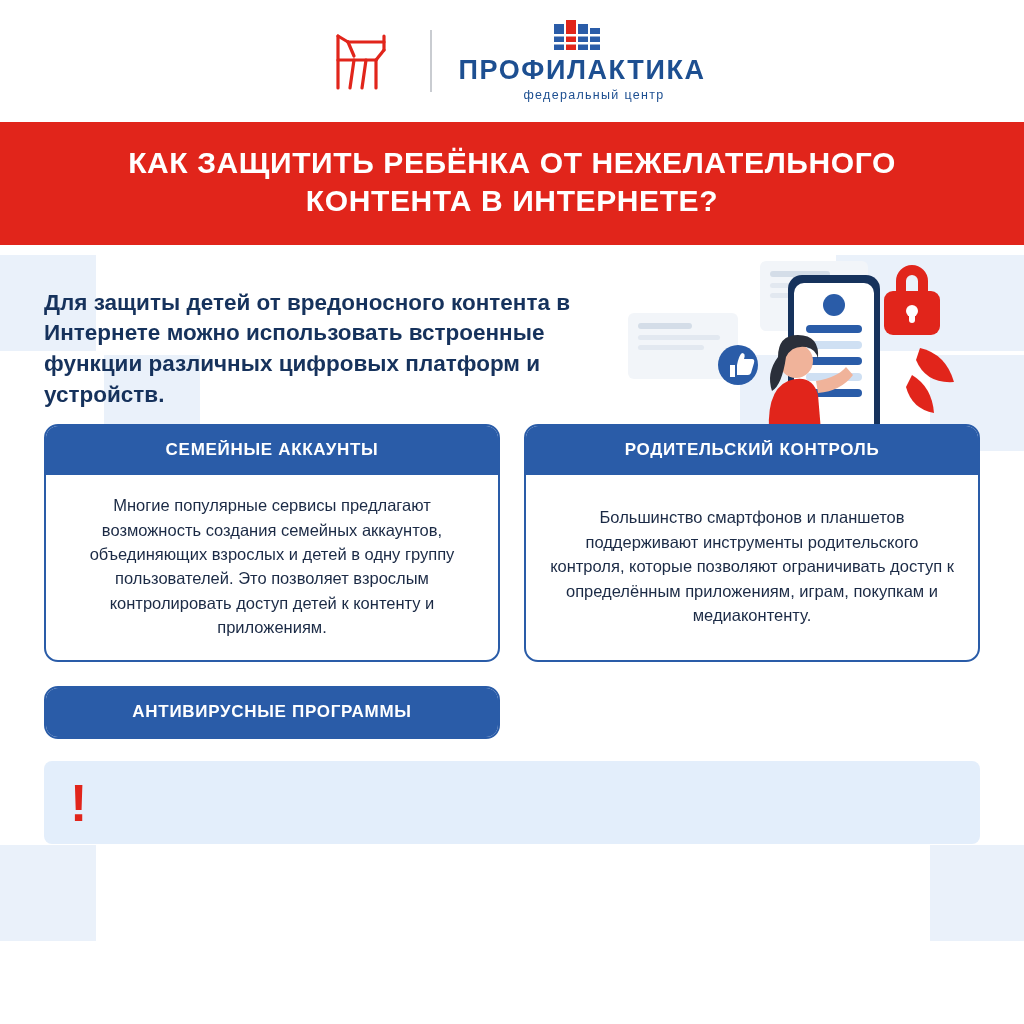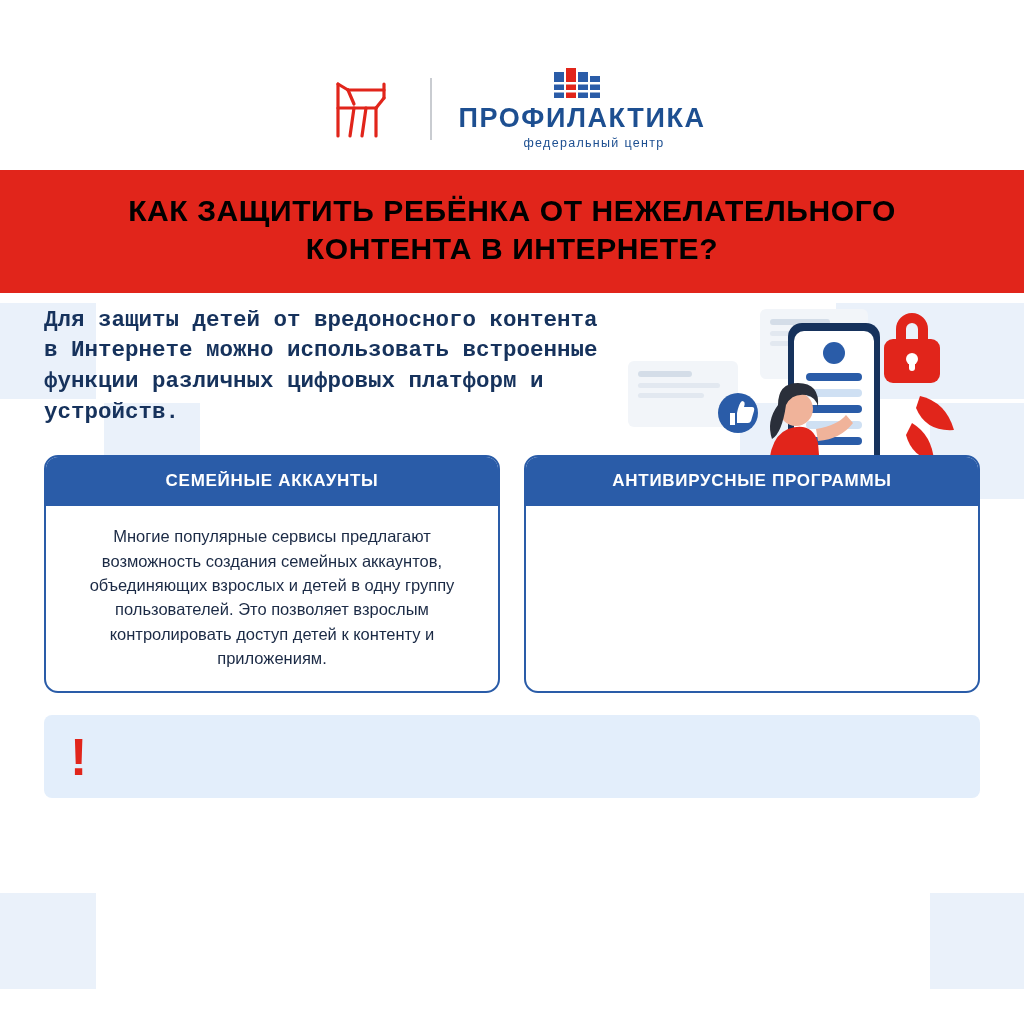--- a/index.html
+++ b/index.html
@@ -18,21 +18,20 @@
   }
 
   
   .logo-bar {
     height: 122px;
     display: flex;
     align-items: center;
     justify-content: center;
     gap: 26px;
     background: #ffffff;
-    margin-top: 48px;
   }
   .chair-logo { width: 86px; height: 70px; display: block; }
   .divider-v {
     width: 2px;
     height: 62px;
     background: #c9ccd1;
   }
   .brand-block {
     display: flex;
     flex-direction: column;
@@ -53,21 +52,21 @@
     padding-left: 24px;
   }
 
   
   .title-banner {
     background: #e1251b;
     padding: 22px 60px 24px;
     text-align: center;
   }
   .title-banner .t {
-    color: #000000;
+    color: #ffffff;
     font-size: 30px;
     font-weight: bold;
     line-height: 1.28;
     letter-spacing: 0.6px;
   }
 
   
   .body-area {
     position: relative;
     padding: 0 44px;
@@ -82,44 +81,43 @@
     pointer-events: none;
   }
   .bg-sq {
     position: absolute;
     background: #eaf1fa;
   }
 
   .intro {
     position: relative;
     z-index: 2;
-    padding-top: 12px;
+    padding-top: 43px;
     width: 560px;
     font-size: 22.5px;
     font-weight: bold;
     line-height: 1.36;
     color: #16325c;
-    font-family: Liberation Mono, monospace;
   }
 
   
   .illo {
     position: absolute;
     right: 44px;
     top: 8px;
     width: 360px;
     height: 190px;
     z-index: 1;
   }
 
   
   .cards {
     position: relative;
     z-index: 2;
-    margin-top: 28px;
+    margin-top: 14px;
     display: grid;
     grid-template-columns: 1fr 1fr;
     gap: 24px 24px;
   }
   .card {
     border: 2px solid #2a5ca8;
     border-radius: 14px;
     background: #ffffff;
     overflow: hidden;
     display: flex;
@@ -275,20 +273,24 @@
     <div class="intro">Для защиты детей от вредоносного контента в Интернете можно использовать встроенные функции различных цифровых платформ и устройств.</div>
 
     <div class="cards">
 
       <div class="card">
         <div class="card-head">СЕМЕЙНЫЕ АККАУНТЫ</div>
         <div class="card-body">Многие популярные сервисы предлагают возможность создания семейных аккаунтов, объединяющих взрослых и детей в одну группу пользователей. Это позволяет взрослым контролировать доступ детей к контенту и приложениям.</div>
       </div>
 
 
+      <div class="card">
+        <div class="card-head">РОДИТЕЛЬСКИЙ КОНТРОЛЬ</div>
+        <div class="card-body">Большинство смартфонов и планшетов поддерживают инструменты родительского контроля, которые позволяют ограничивать доступ к определённым приложениям, играм, покупкам и медиаконтенту.</div>
+      </div>
 
       <div class="card">
         <div class="card-head">АНТИВИРУСНЫЕ ПРОГРАММЫ</div>
       </div>
 
     </div>
 
     <div class="note">
       <div class="note-mark">!</div>
     </div>

